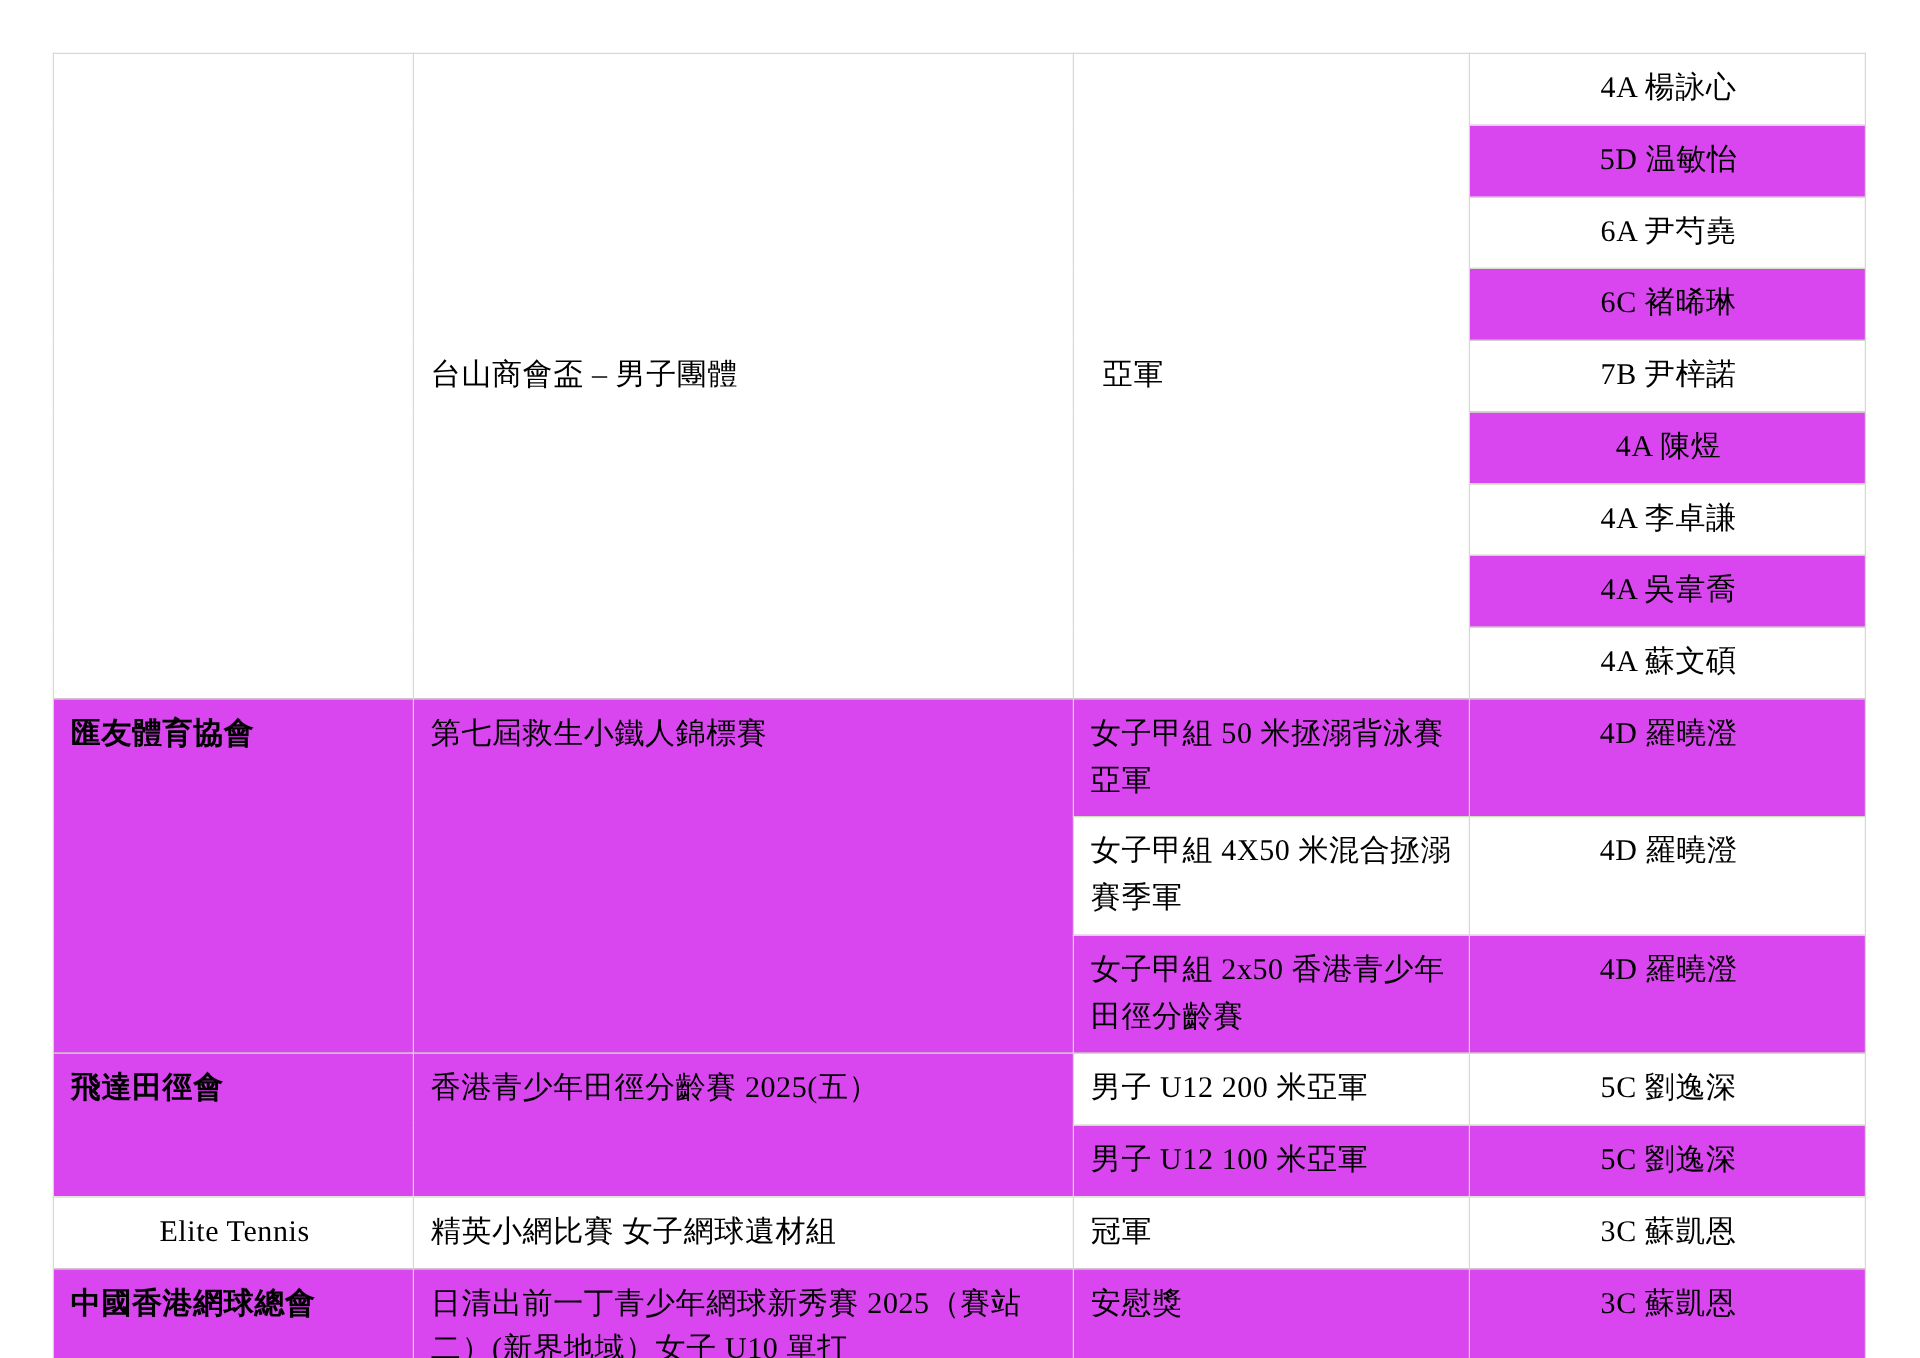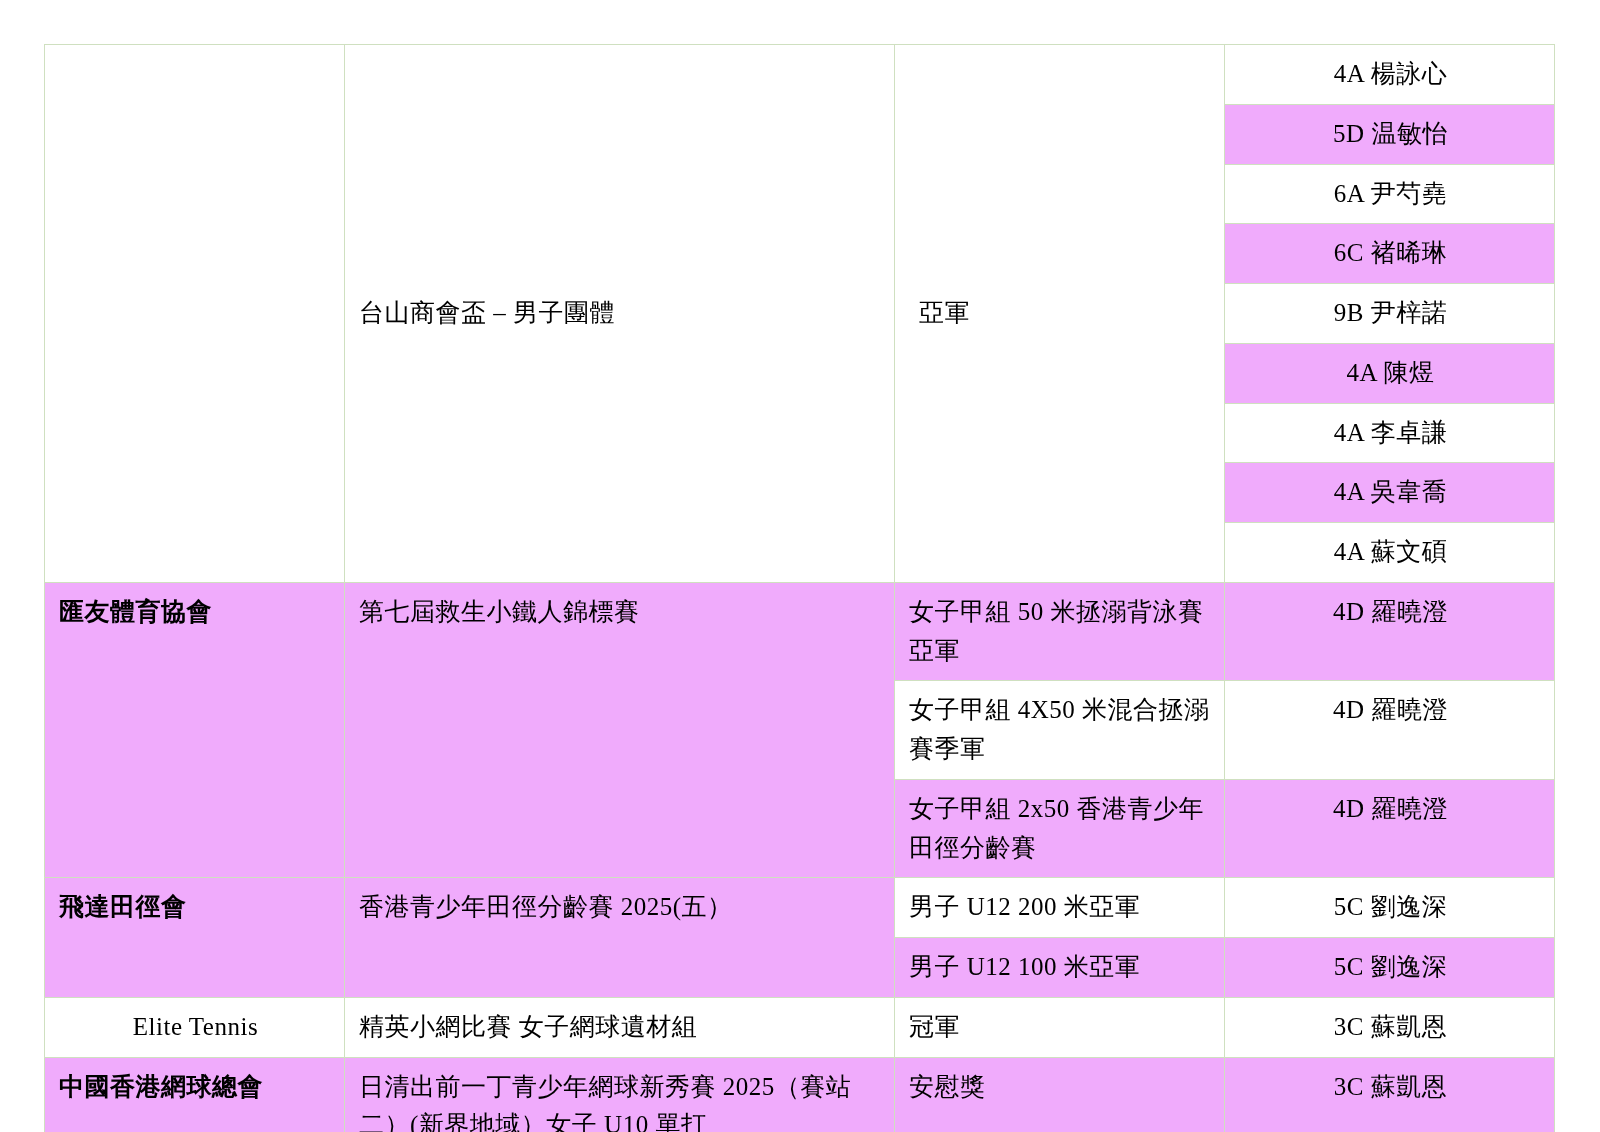--- a/index.html
+++ b/index.html
@@ -37,21 +37,21 @@
     line-height: 1.55;
     font-family: "Liberation Serif", "DejaVu Serif", serif;
     letter-spacing: 0.5px;
   }
   
   col.c-org   { width: 300px; }
   col.c-event { width: 550px; }
   col.c-award { width: 330px; }
   col.c-stud  { width: 330px; }
 
-  .shade-green { background: #f0abfc; }
+  .shade-green { background: #d946ef; }
   .shade-white { background: #ffffff; }
 
   .org-name {
     font-weight: bold;
     letter-spacing: 1px;
     margin-top: 32px;
   }
   .mono-name {
     font-family: "DejaVu Sans Mono", "Liberation Mono", monospace;
     font-weight: normal;
@@ -106,21 +106,21 @@
       <tr>
         <td class="stud-cell shade-green student">5D 温敏怡</td>
       </tr>
       <tr>
         <td class="stud-cell shade-white student">6A 尹芍堯</td>
       </tr>
       <tr>
         <td class="stud-cell shade-green student">6C 褚晞琳</td>
       </tr>
       <tr>
-        <td class="stud-cell shade-white student">9B 尹梓諾</td>
+        <td class="stud-cell shade-white student">7B 尹梓諾</td>
       </tr>
       <tr>
         <td class="stud-cell shade-green student">4A 陳煜</td>
       </tr>
       <tr>
         <td class="stud-cell shade-white student">4A 李卓謙</td>
       </tr>
       <tr>
         <td class="stud-cell shade-green student">4A 吳韋喬</td>
       </tr>

